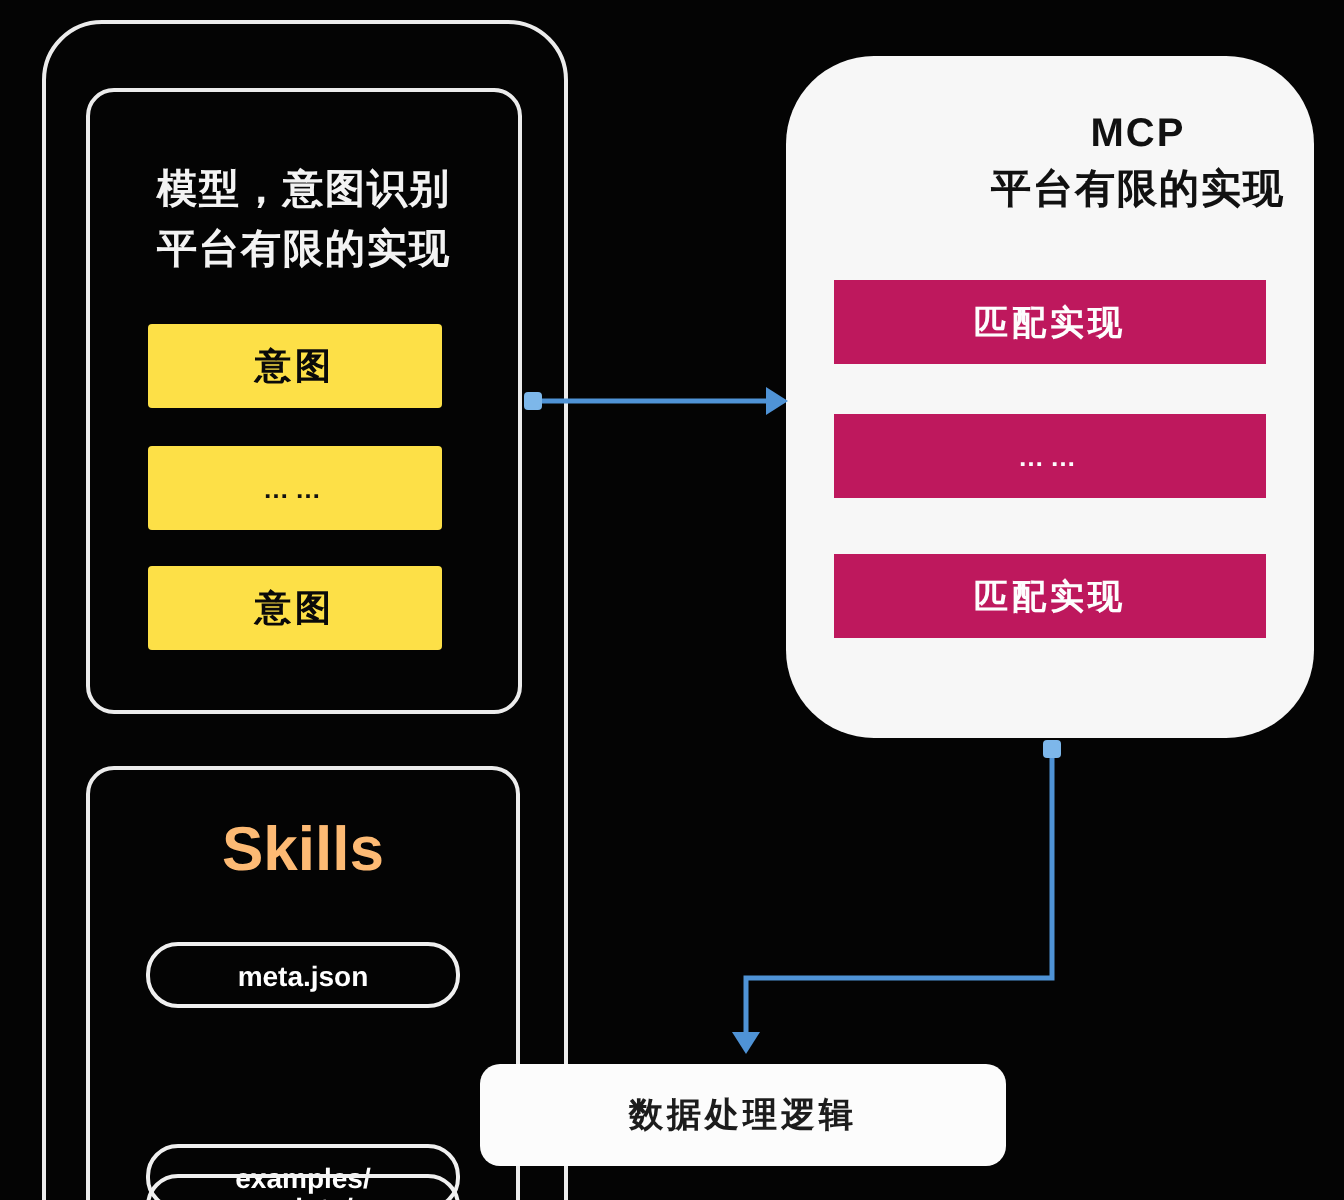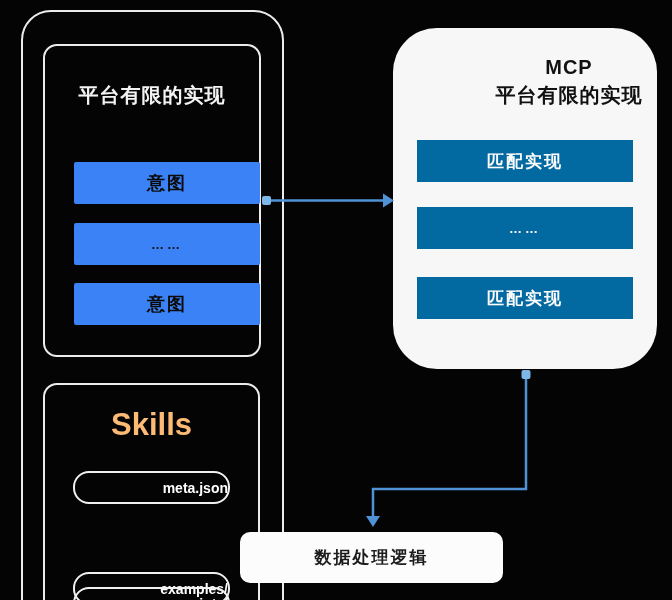--- a/index.html
+++ b/index.html
@@ -16,56 +16,56 @@
   .model-section{
     position:absolute;left:43px;top:44px;width:214px;height:309px;
     border:2px solid #ececec;border-radius:14px;
   }
   .model-title{
     position:absolute;top:34px;left:0;width:100%;
     text-align:center;color:#f3f3f3;font-size:20px;font-weight:700;
     line-height:30px;letter-spacing:1px;
   }
   .intent-box{
-    position:absolute;left:29px;width:186px;height:42px;
-    background:#3b82f6;border-radius:2px;
+    position:absolute;left:29px;width:147px;height:42px;
+    background:#fde047;border-radius:2px;
     display:flex;align-items:center;justify-content:center;
     color:#0a0a0a;font-size:18px;font-weight:700;letter-spacing:2px;
   }
   .intent-1{top:116px;} .intent-2{top:177px;} .intent-3{top:237px;}
   .dots-dark{font-size:13px;font-weight:700;letter-spacing:3px;color:#111;}
   
   .skills-section{
     position:absolute;left:43px;top:383px;width:213px;height:250px;
     border:2px solid #ececec;border-radius:14px;
   }
   .skills-title{
     position:absolute;top:22px;left:0;width:100%;
     text-align:center;color:#fdba74;font-size:31px;font-weight:700;
   }
   .skill-pill{
     position:absolute;left:28px;width:153px;height:29px;
     border:2px solid #f0f0f0;border-radius:16px;
-    display:flex;align-items:center;justify-content:flex-end;
+    display:flex;align-items:center;justify-content:center;
     color:#ffffff;font-size:14px;font-weight:700;
   }
   .pill-1{top:86px;} .pill-2{top:124px;} .pill-3{top:163px;margin-top:24px;} .pill-4{top:202px;}
   
   .mcp-panel{
     position:absolute;left:393px;top:28px;width:264px;height:341px;
     background:#f7f7f7;border-radius:44px;
   }
   .mcp-title{
     position:absolute;top:25px;left:0;width:100%;
     text-align:center;color:#111;font-size:20px;font-weight:700;
     line-height:28px;letter-spacing:1px;padding-left:44px;
   }
   .match-box{
     position:absolute;left:24px;width:216px;height:42px;
-    background:#0369a1;
+    background:#be185d;
     display:flex;align-items:center;justify-content:center;
     color:#fdfdfd;font-size:17px;font-weight:700;letter-spacing:2px;
   }
   .match-1{top:112px;} .match-2{top:179px;} .match-3{top:249px;}
   .dots-light{font-size:13px;font-weight:700;letter-spacing:3px;color:#fdfdfd;}
   
   .data-box{
     position:absolute;left:240px;top:532px;width:263px;height:51px;
     background:#fcfcfc;border-radius:10px;
     display:flex;align-items:center;justify-content:center;
@@ -77,20 +77,21 @@
 </style>
 </head>
 <body>
 
 <div class="stage">
 
   <div class="outer-panel">
 
     <div class="model-section" style="left:20px;top:32px;">
       <div class="model-title">
+        <div>模型，意图识别</div>
         <div>平台有限的实现</div>
       </div>
       <div class="intent-box intent-1">
         <span>意图</span>
       </div>
       <div class="intent-box intent-2">
         <span class="dots-dark">……</span>
       </div>
       <div class="intent-box intent-3">
         <span>意图</span>

